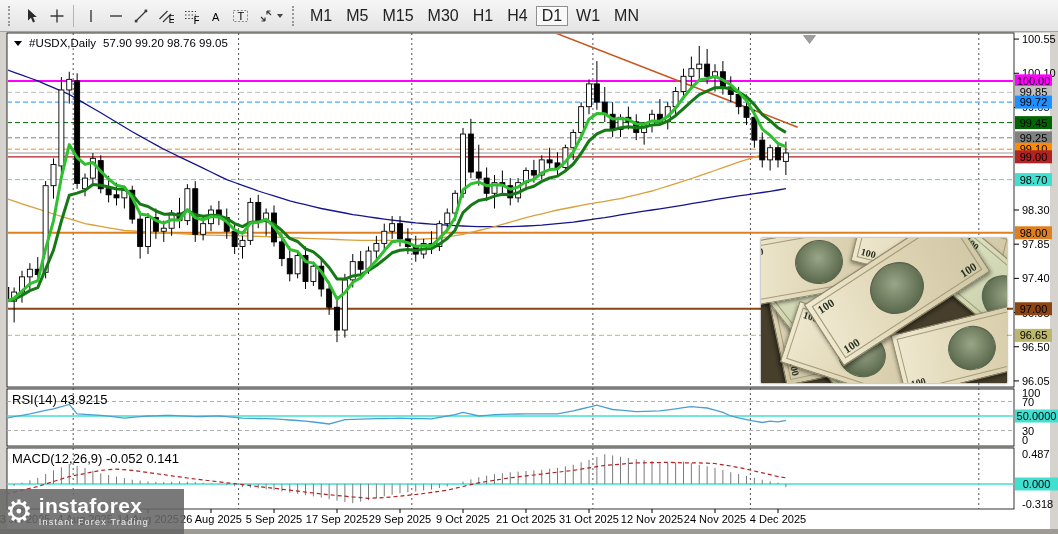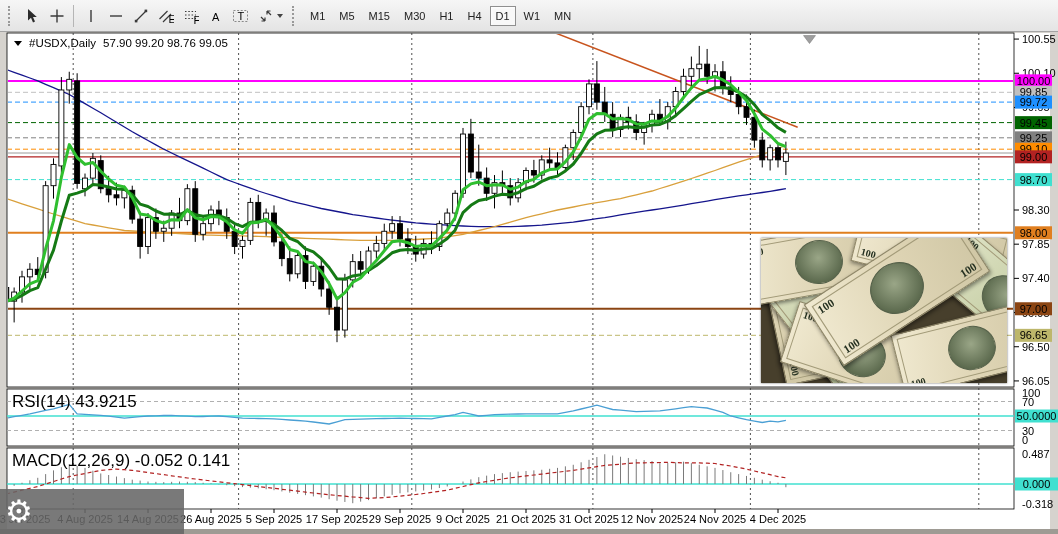--- a/index.html
+++ b/index.html
@@ -7,33 +7,33 @@
        font-family:"Liberation Sans",sans-serif;overflow:hidden}
   
   .toolbar{position:absolute;left:0;top:0;width:1058px;height:32px;box-sizing:border-box;
            background:linear-gradient(#f6f6f6,#e4e4e4);border-bottom:1px solid #a4a4a4;
            display:flex;align-items:center;padding-left:3px;z-index:10}
   .grip{width:4px;height:20px;border-left:2px dotted #999;margin:0 5px}
   .sep{width:1px;height:22px;background:#b5b5b5;margin:0 4px}
   .tbtn{width:25px;height:24px;display:flex;align-items:center;justify-content:center;
         background:transparent;border:1px solid transparent;padding:0}
   .tbtn svg{display:block}
-  .tfbtn{min-width:24px;height:20px;padding:0 5px;margin:8px 1px;font-size:11px;color:#222;
+  .tfbtn{min-width:24px;height:20px;padding:0 5px;margin:8px 1px;font-size:16px;color:#222;
          display:flex;align-items:center;justify-content:center;background:transparent;
          border:1px solid transparent;font-family:"Liberation Sans",sans-serif}
   .tfbtn.active{background:#f8f8f8;border:1px solid #8f8f8f;box-shadow:inset 1px 1px 2px #fff}
   .caret{width:0;height:0;border-left:3px solid transparent;border-right:3px solid transparent;
          border-top:4px solid #444;margin-left:3px}
   
   svg text{font-family:"Liberation Sans",sans-serif;font-size:11px;fill:#000}
   .chart-title{position:absolute;left:14px;top:37px;font-size:11.5px;color:#000;
                display:flex;align-items:center;gap:7px;z-index:5}
   .tri-down{width:0;height:0;border-left:4px solid transparent;border-right:4px solid transparent;
             border-top:5px solid #000}
-  .pane-label{position:absolute;font-size:17px;color:#000;z-index:5}
+  .pane-label{position:absolute;font-size:13px;color:#000;z-index:5}
   
   .money{position:absolute;left:761px;top:238px;width:246px;height:145px;overflow:hidden;
          background:#473f2c;z-index:4;box-shadow:0 0 2px rgba(0,0,0,.6)}
   .bill{position:absolute;width:150px;height:62px;
         background:linear-gradient(100deg,#f0e9d0,#ded4b4 55%,#d0c7a5);
         border:1px solid #8e8668;box-shadow:0 2px 4px rgba(0,0,0,.45)}
   .bill:before{content:"";position:absolute;inset:4px;border:1px solid #a39b79}
   .bill .oval{position:absolute;left:50%;top:50%;width:46px;height:42px;transform:translate(-50%,-50%);
         border-radius:50%;background:radial-gradient(circle at 50% 40%,#9aa687,#5c6a4e 72%);
         border:1px solid #55614a}
@@ -613,15 +613,19 @@
       <div class="oval"></div>
       <span class="num tl">100</span>
       <span class="num tr">100</span>
       <span class="num bl">100</span>
       <span class="num br">100</span>
     </div>
 </div>
 
 <div class="watermark">
   <span class="gear">⚙</span>
+  <div>
+    <div class="wm-brand">instaforex</div>
+    <div class="wm-tag">Instant Forex Trading</div>
+  </div>
 </div>
 
 <div class="bottom-strip"></div>
 
 </body></html>

